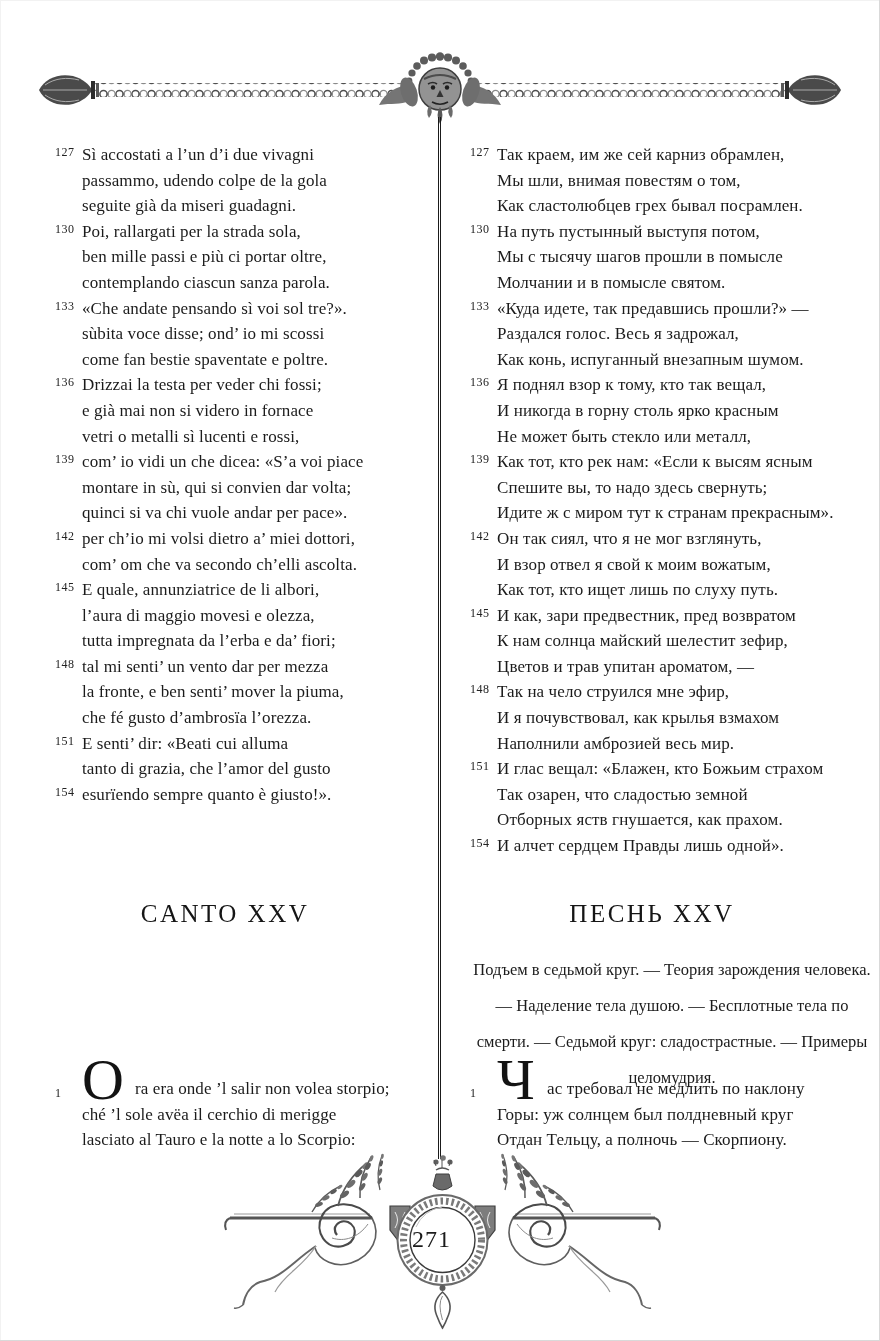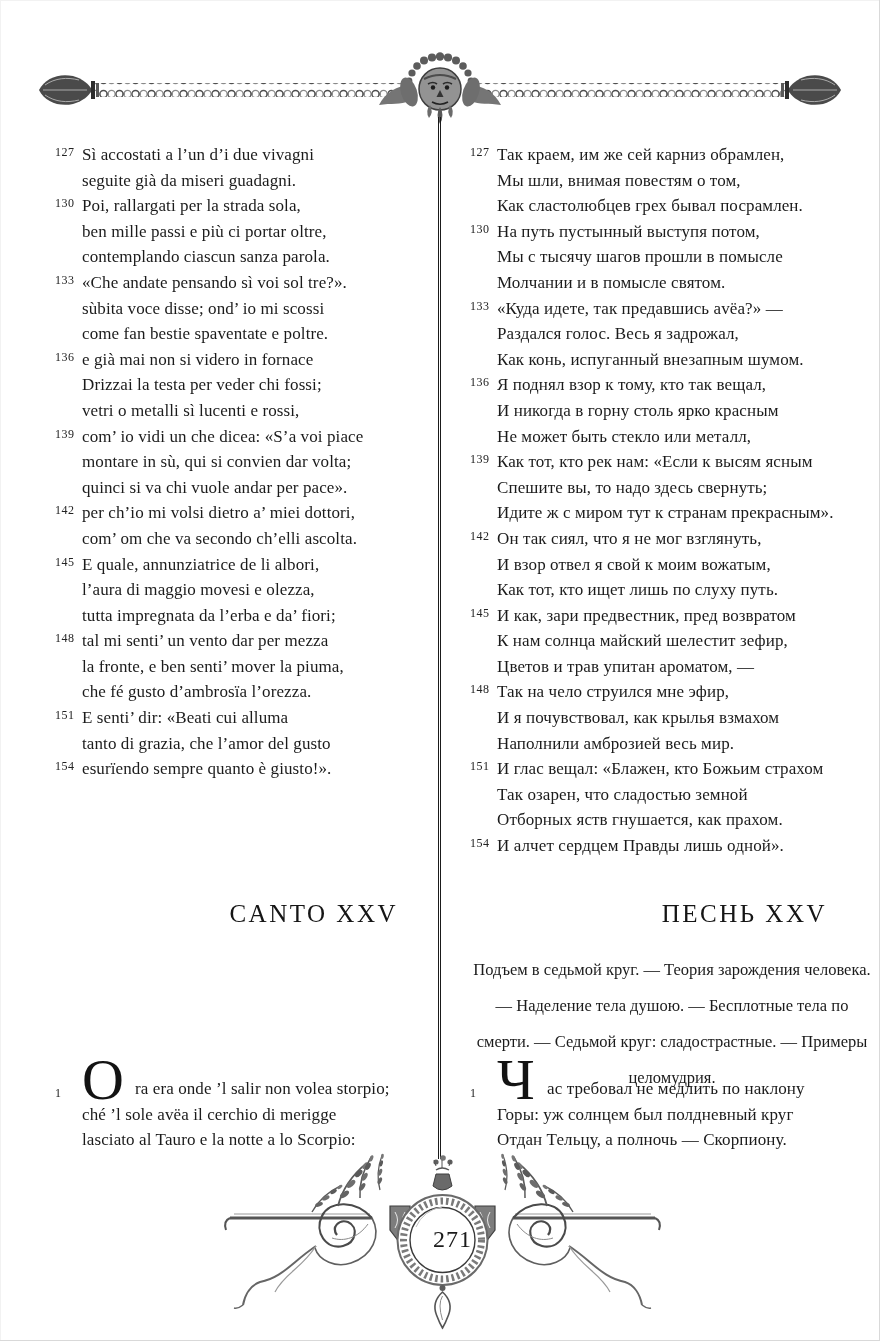--- a/index.html
+++ b/index.html
@@ -24,42 +24,42 @@
   .col{position:absolute;top:142px;font-size:17px;}
   .col-left{left:82px;width:346px;}
   .col-right{left:497px;width:350px;}
   .tercet{position:relative;}
   .vline{white-space:nowrap;line-height:25.6px;height:25.6px;letter-spacing:0.1px;}
   .vnum{
     position:absolute;left:-27px;top:3px;
     font-size:12px;letter-spacing:0.5px;color:#222;
   }
   .canto-head{
-    position:absolute;top:758px;width:100%;text-align:right;
+    position:absolute;top:758px;width:100%;text-align:center;
     font-size:25px;letter-spacing:2.5px;color:#151515;white-space:nowrap;
   }
   .col-left .canto-head{left:-30px;}
   .col-right .canto-head{left:-20px;}
   .argument{
     position:absolute;top:810px;left:-30px;width:410px;
     text-align:center;font-size:16.5px;line-height:36px;color:#1b1b1b;
   }
   .canto-first{position:absolute;top:934px;left:0;width:100%;}
   .canto-first .vnum{top:10px;}
   .dropcap{
     position:absolute;left:0;top:-25px;
     font-size:58px;line-height:58px;color:#131313;font-weight:normal;
   }
   .first-ind-left{padding-left:53px;}
   .first-ind-right{padding-left:50px;}
   
   .ftr-orn{position:absolute;left:220px;top:1150px;width:445px;height:185px;}
   .pagenum{
     position:absolute;left:412px;top:1226px;width:60px;
-    text-align:right;font-size:24px;letter-spacing:1px;color:#1b1b1b;
+    text-align:left;font-size:24px;letter-spacing:1px;color:#1b1b1b;
   }
 </style>
 </head>
 <body>
 
 <div class="page">
 
   <svg class="hdr-orn" viewBox="0 0 810 80" aria-hidden="true">
     <defs>
       <pattern id="chain" x="0" y="0" width="16" height="14" patternUnits="userSpaceOnUse">
@@ -116,38 +116,39 @@
     </g>
   </svg>
 
   <div class="divider"></div>
 
   <div class="col col-left">
     <div id="mount-left">
         <div class="tercet">
           <span class="vnum">127</span>
           <div class="vline">Sì accostati a l’un d’i due vivagni</div>
+          <div class="vline">passammo, udendo colpe de la gola</div>
           <div class="vline">seguite già da miseri guadagni.</div>
         </div>
         <div class="tercet">
           <span class="vnum">130</span>
           <div class="vline">Poi, rallargati per la strada sola,</div>
           <div class="vline">ben mille passi e più ci portar oltre,</div>
           <div class="vline">contemplando ciascun sanza parola.</div>
         </div>
         <div class="tercet">
           <span class="vnum">133</span>
           <div class="vline">«Che andate pensando sì voi sol tre?».</div>
           <div class="vline">sùbita voce disse; ond’ io mi scossi</div>
           <div class="vline">come fan bestie spaventate e poltre.</div>
         </div>
         <div class="tercet">
           <span class="vnum">136</span>
+          <div class="vline">Drizzai la testa per veder chi fossi;</div>
           <div class="vline">e già mai non si videro in fornace</div>
-          <div class="vline">Drizzai la testa per veder chi fossi;</div>
           <div class="vline">vetri o metalli sì lucenti e rossi,</div>
         </div>
         <div class="tercet">
           <span class="vnum">139</span>
           <div class="vline">com’ io vidi un che dicea: «S’a voi piace</div>
           <div class="vline">montare in sù, qui si convien dar volta;</div>
           <div class="vline">quinci si va chi vuole andar per pace».</div>
         </div>
         <div class="tercet">
           <span class="vnum">142</span>
@@ -197,21 +198,21 @@
           <div class="vline">Как сластолюбцев грех бывал посрамлен.</div>
         </div>
         <div class="tercet">
           <span class="vnum">130</span>
           <div class="vline">На путь пустынный выступя потом,</div>
           <div class="vline">Мы с тысячу шагов прошли в помысле</div>
           <div class="vline">Молчании и в помысле святом.</div>
         </div>
         <div class="tercet">
           <span class="vnum">133</span>
-          <div class="vline">«Куда идете, так предавшись avëa?» —</div>
+          <div class="vline">«Куда идете, так предавшись прошли?» —</div>
           <div class="vline">Раздался голос. Весь я задрожал,</div>
           <div class="vline">Как конь, испуганный внезапным шумом.</div>
         </div>
         <div class="tercet">
           <span class="vnum">136</span>
           <div class="vline">Я поднял взор к тому, кто так вещал,</div>
           <div class="vline">И никогда в горну столь ярко красным</div>
           <div class="vline">Не может быть стекло или металл,</div>
         </div>
         <div class="tercet">

